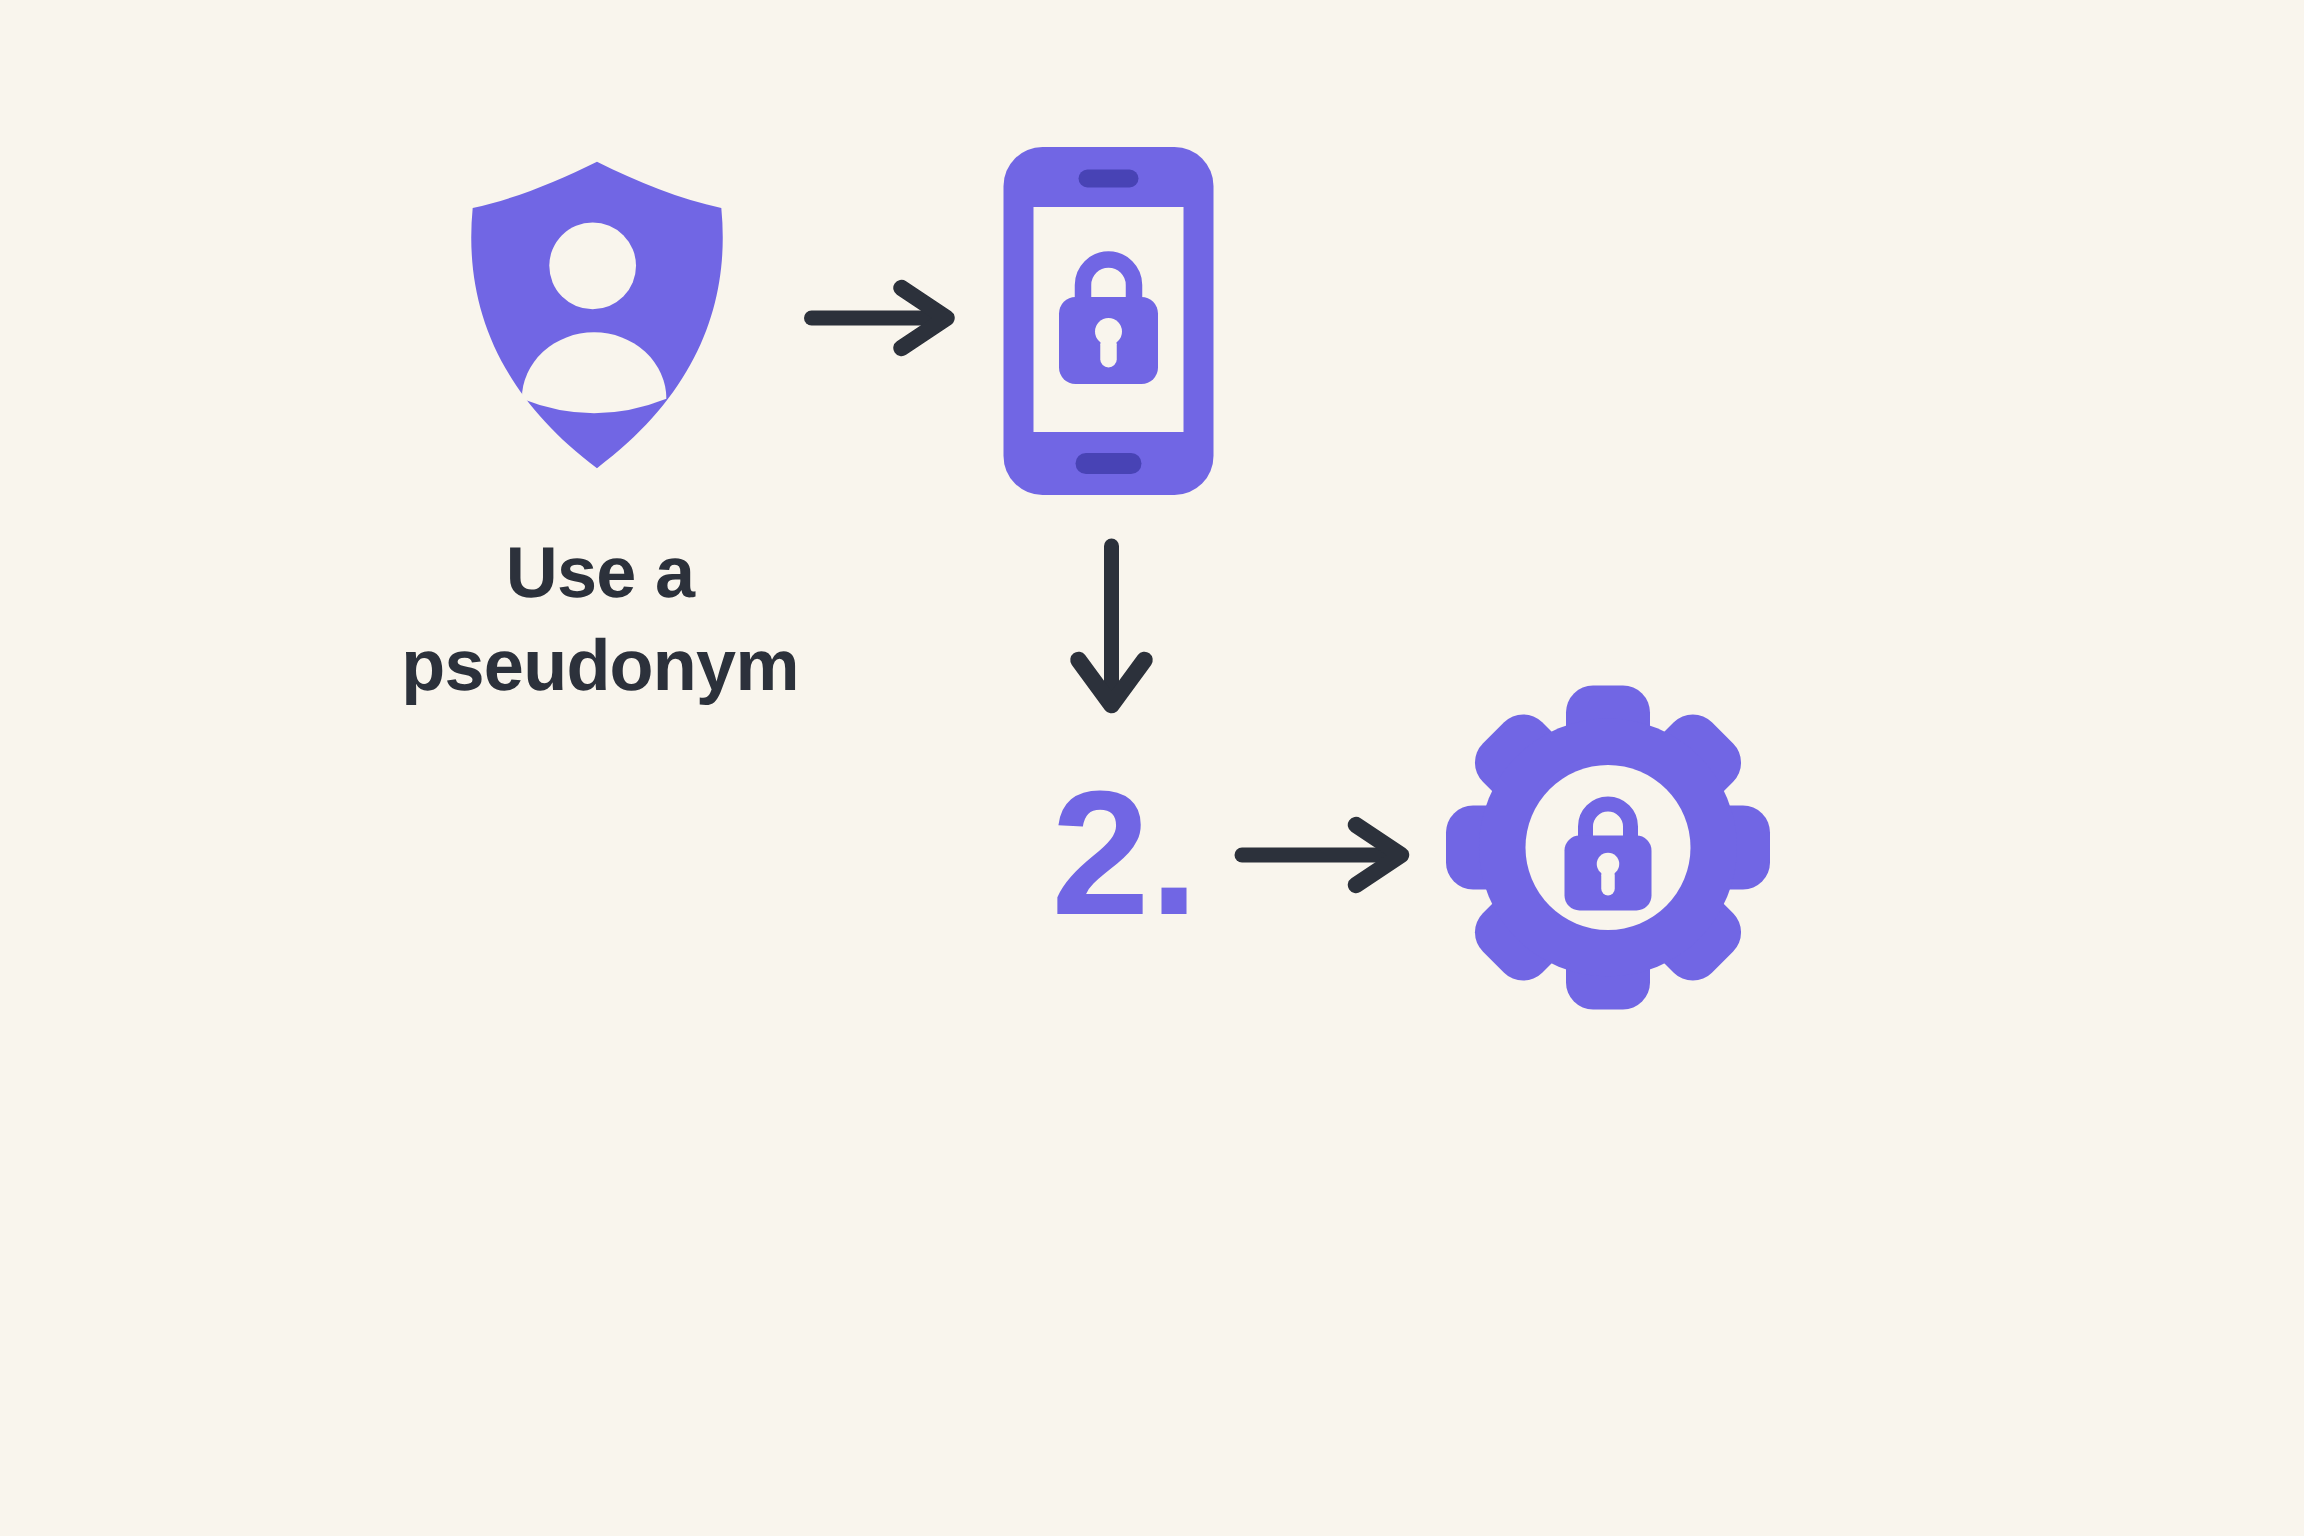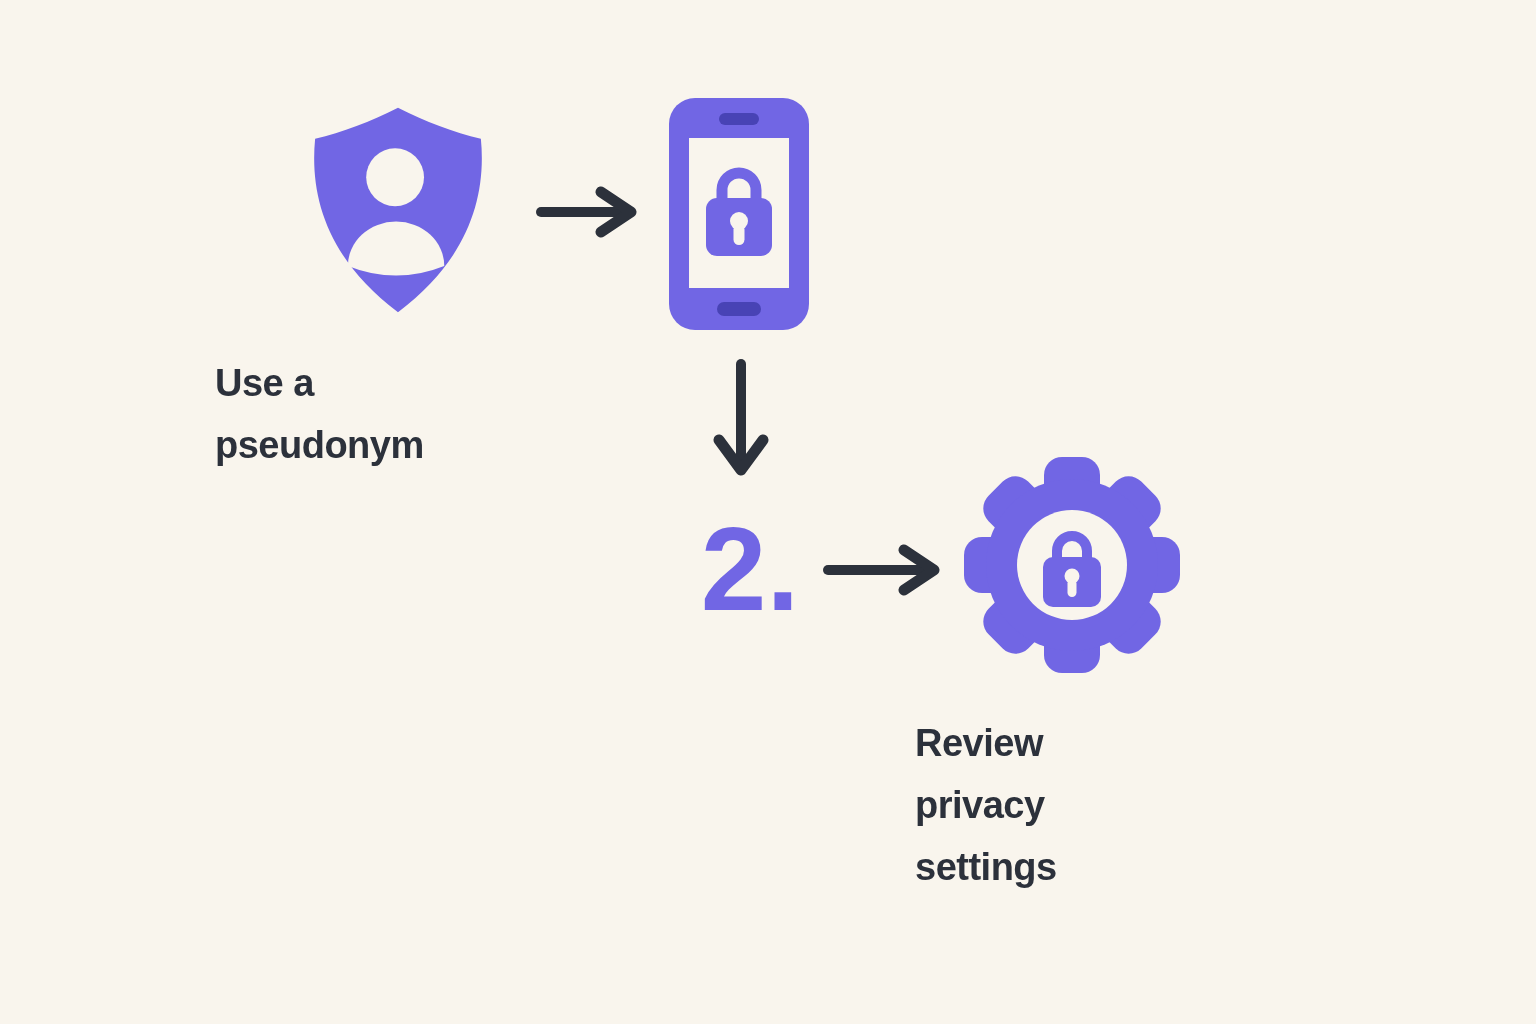--- a/index.html
+++ b/index.html
@@ -22,25 +22,25 @@
   }
   .abs{position:absolute;}
   .icon svg{display:block;width:100%;height:100%;}
   .fill-accent{fill:var(--accent);}
   .fill-dark{fill:var(--accent-dark);}
   .fill-bg{fill:var(--background);}
   .stroke-accent{stroke:var(--accent);fill:none;}
   .stroke-ink{stroke:var(--ink);fill:none;}
   .step-label{
     color:var(--ink);
-    font-size:38px;
+    font-size:48px;
     line-height:62px;
     font-weight:700;
     letter-spacing:-0.5px;
-    text-align:left;
+    text-align:center;
     white-space:pre-line;
   }
   .step-number{
     color:var(--accent);
     font-size:118px;
     line-height:118px;
     font-weight:700;
     text-align:center;
   }
   
@@ -120,17 +120,14 @@
         <circle cx="110" cy="110" r="86"></circle>
       </g>
       <circle class="fill-bg" cx="110" cy="110" r="55"></circle>
       <path class="stroke-accent" d="M95 106 v-10 a15 15 0 0 1 30 0 v10" stroke-width="10"></path>
       <rect class="fill-accent" x="81" y="102" width="58" height="50" rx="10"></rect>
       <circle class="fill-bg" cx="110" cy="121" r="7.5"></circle>
       <rect class="fill-bg" x="105.5" y="124" width="9" height="18" rx="4.5"></rect>
     </svg>
   </div>
 
-  <div class="abs step-label" id="label-step-3">Review
-privacy
-settings</div>
 
 </div>
 
 </body></html>

